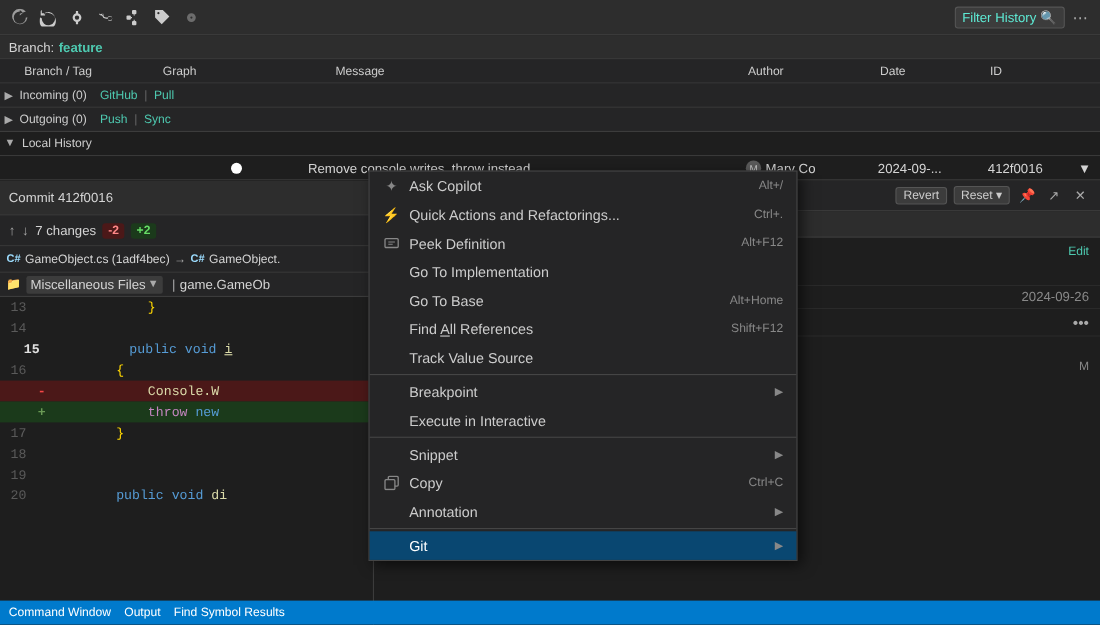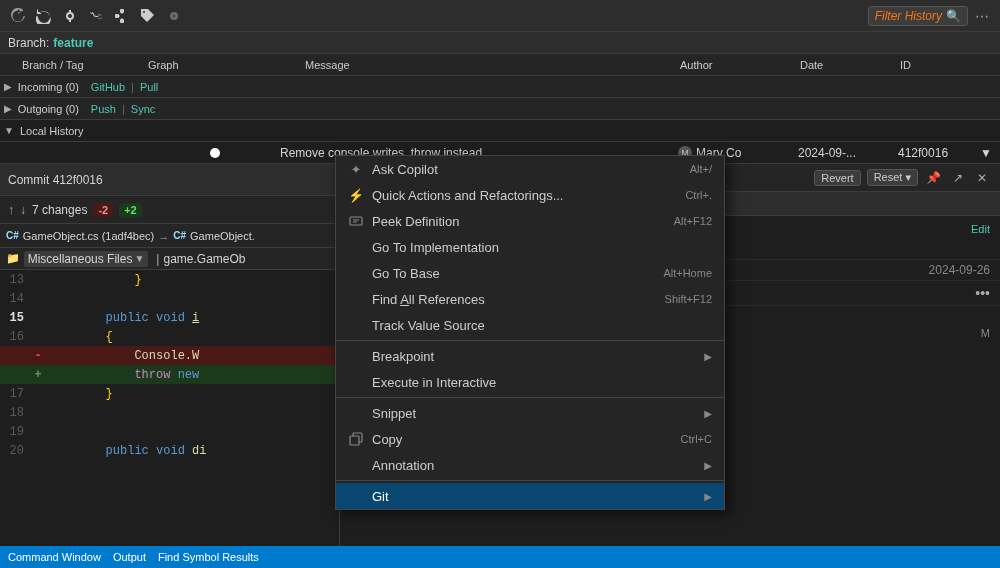--- a/index.html
+++ b/index.html
@@ -442,21 +442,21 @@
         </svg>
     </div>
     <div class="toolbar-icon" style="opacity:0.4">
       <svg viewBox="0 0 16 16" fill="currentColor">
           <path d="M8 4a4 4 0 1 0 0 8A4 4 0 0 0 8 4zm-1 4a1 1 0 1 1 2 0 1 1 0 0 1-2 0z"></path>
         </svg>
     </div>
   </div>
   <div class="toolbar-right">
     <div class="filter-history-box">
-      <span style="font-size:12px;color:#f97316;font-style:italic;">Filter History</span>
+      <span style="font-size:12px;color:#5eead4;">Filter History</span>
       <span style="color:#aaa;font-size:12px;">🔍</span>
     </div>
     <div class="toolbar-icon">
       <span style="font-size:14px;color:#aaa;">⋯</span>
     </div>
   </div>
 </div>
 
 <div class="branch-row">
   <span style="color:#d4d4d4;">Branch:</span>
@@ -553,21 +553,21 @@
         <span class="line-num">13</span>
         <span class="line-gutter"></span>
         <span class="line-content" style="color:#d4d4d4;">&nbsp;&nbsp;&nbsp;&nbsp;&nbsp;&nbsp;&nbsp;&nbsp;&nbsp;&nbsp;&nbsp;&nbsp;<span style="color:#ffd700;">}</span></span>
       </div>
       <div class="code-line">
         <span class="line-num">14</span>
         <span class="line-gutter"></span>
         <span class="line-content"></span>
       </div>
       <div class="code-line">
-        <span class="line-num" style="color:#e0e0e0;font-weight:bold;">15</span>
+        <span class="line-num" style="color:#e0e0e0;font-weight:bold;margin-left:12px;">15</span>
         <span class="line-gutter"></span>
         <span class="line-content">
           &nbsp;&nbsp;&nbsp;&nbsp;&nbsp;&nbsp;&nbsp;&nbsp;<span class="kw-public">public</span> <span class="kw-void">void</span> <span class="code-method" style="text-decoration:underline;">i</span>
         </span>
       </div>
       <div class="code-line">
         <span class="line-num">16</span>
         <span class="line-gutter"></span>
         <span class="line-content">&nbsp;&nbsp;&nbsp;&nbsp;&nbsp;&nbsp;&nbsp;&nbsp;<span style="color:#ffd700;">{</span></span>
       </div>

